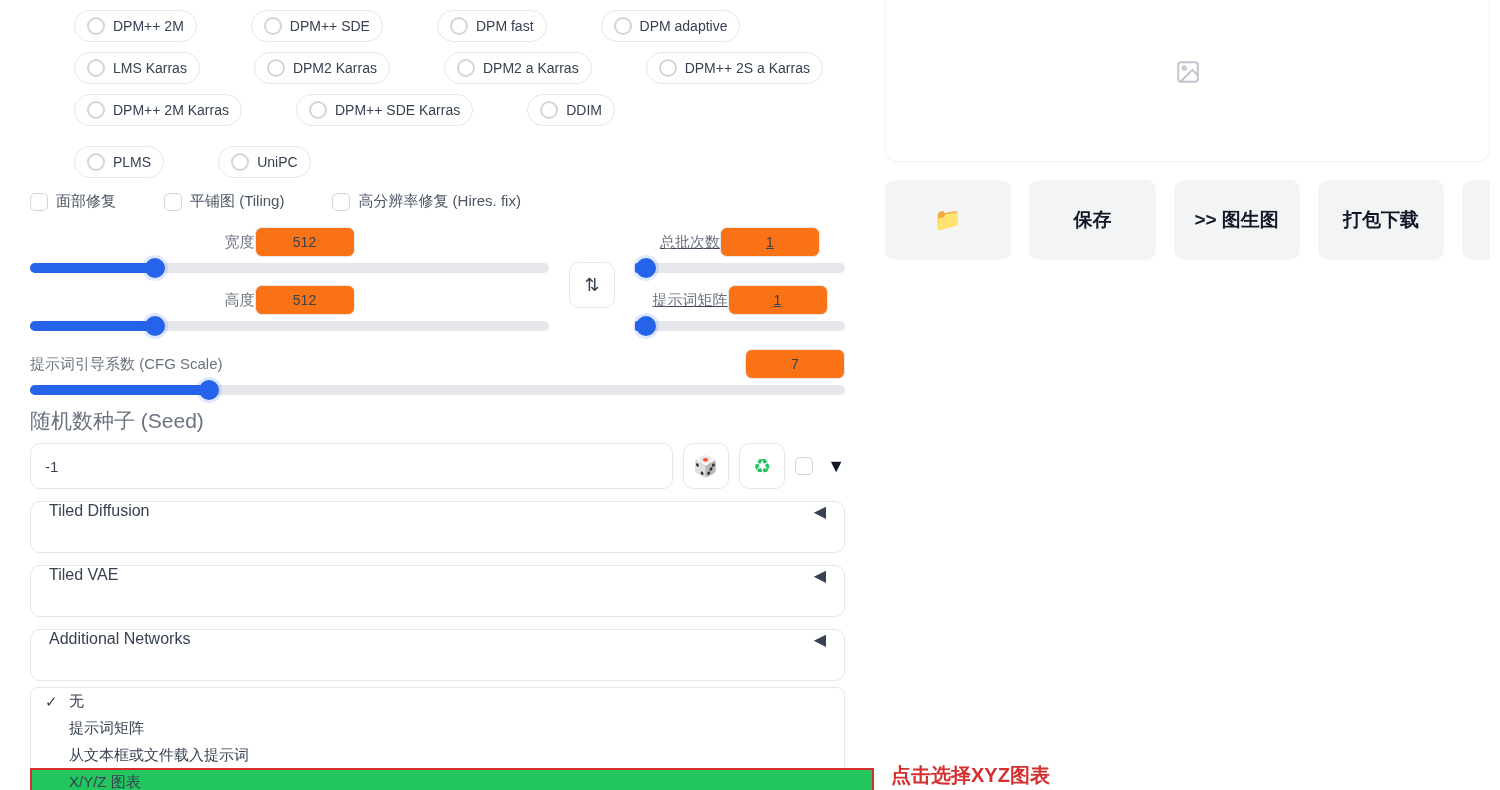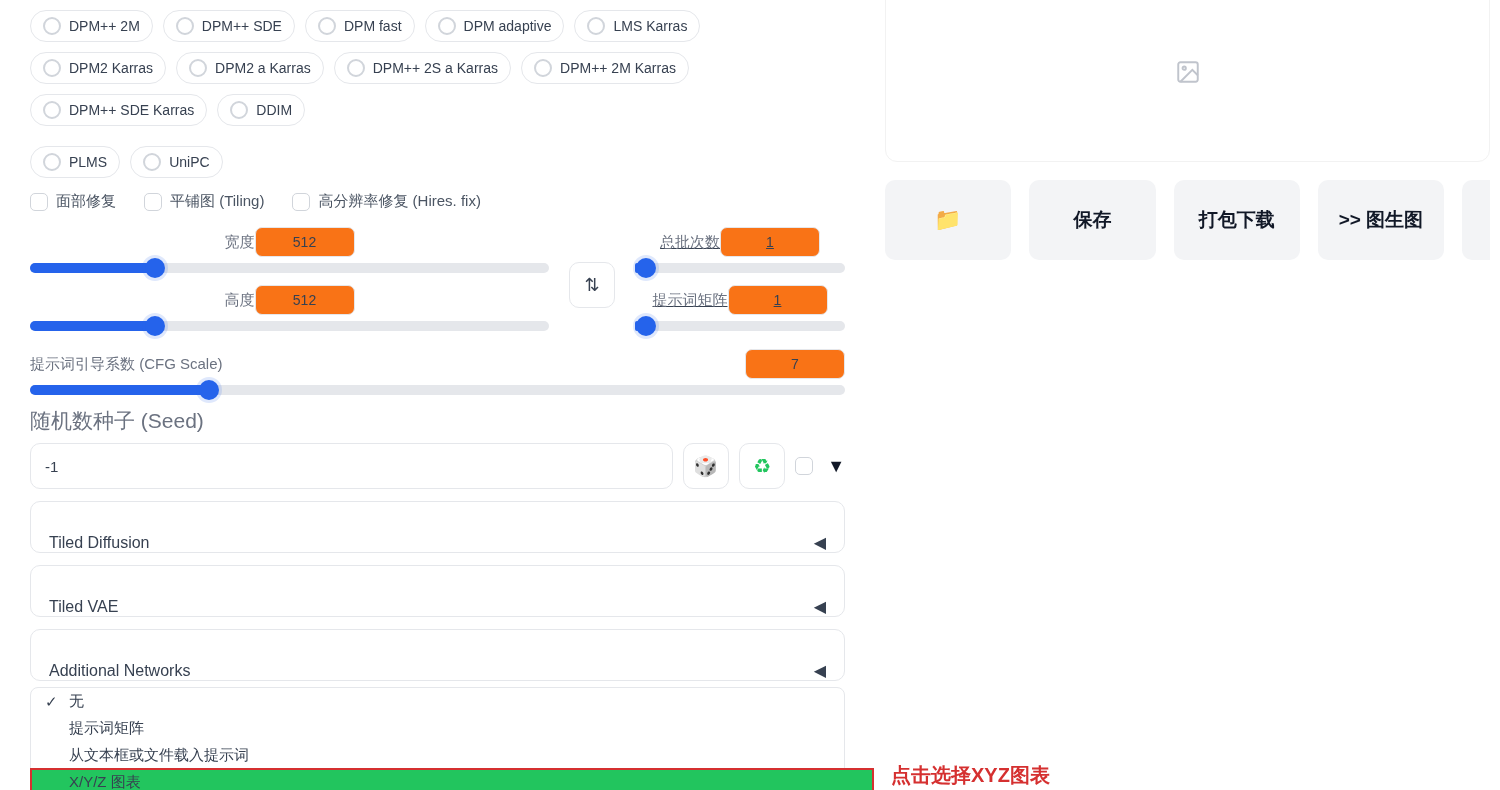--- a/index.html
+++ b/index.html
@@ -17,28 +17,29 @@
   .right-panel { flex: 1; padding: 0 10px; }
 
   
   .sampler-rows { display: flex; flex-wrap: wrap; gap: 10px; margin-bottom: 14px; }
   .chip {
     display: inline-flex; align-items: center;
     border: 1px solid #e5e7eb; border-radius: 16px;
     padding: 6px 12px; gap: 8px;
     cursor: pointer;
     color: #374151;
+    margin-left: 44px;
   }
   .radio-dot {
     width: 18px; height: 18px; border-radius: 50%;
     border: 2px solid #d1d5db; display: inline-block;
   }
 
   
-  .checks-row { display: flex; gap: 28px; margin-bottom: 16px; align-items: center; }
+  .checks-row { display: flex; gap: 48px; margin-bottom: 16px; align-items: center; }
   .check-item { display: flex; align-items: center; gap: 8px; }
   .checkbox {
     width: 18px; height: 18px; border: 1.5px solid #d1d5db; border-radius: 5px; display:inline-block;
   }
   .check-item span { color: #4b5563; font-size:15px; }
 
   
   .dims-grid { display: flex; gap: 20px; }
   .dims-left { flex: 1; }
   .dims-swap-col { width: 46px; display: flex; align-items: center; justify-content: center; }
@@ -86,21 +87,21 @@
   .icon-btn {
     width:46px; height:46px; border:1px solid #e5e7eb; border-radius:10px;
     display:flex; align-items:center; justify-content:center; cursor:pointer;
     font-size:20px;
   }
   .arrow-drop { font-size:18px; color:#111827; cursor:pointer; margin-left:4px;}
 
   
   .accordion {
     border:1px solid #e5e7eb; border-radius:10px; height:52px;
-    display:flex; align-items:flex-end; justify-content:space-between;
+    display:flex; align-items:flex-start; justify-content:space-between;
     padding:0 18px; margin-top:12px; cursor:pointer;
     color:#374151; font-size:16px;
   }
   .accordion .tri { color:#374151; }
 
   
   .listbox {
     border:1px solid #e5e7eb; border-radius:8px; margin-top:6px;
     overflow: visible; position:relative;
   }
@@ -347,22 +348,22 @@
       </svg>
     </div>
     <div class="rp-buttons-row">
       <div class="rp-btn folder">
           <span>📁</span>
         </div>
       <div class="rp-btn">
           <span>保存</span>
         </div>
       <div class="rp-btn">
+          <span>&gt;&gt; 图生图</span>
+        </div>
+      <div class="rp-btn">
           <span>打包下载</span>
         </div>
-      <div class="rp-btn">
-          <span>&gt;&gt; 图生图</span>
-        </div>
       <div class="rp-btn cut"></div>
     </div>
   </div>
 
 </div>
 
 </body></html>

